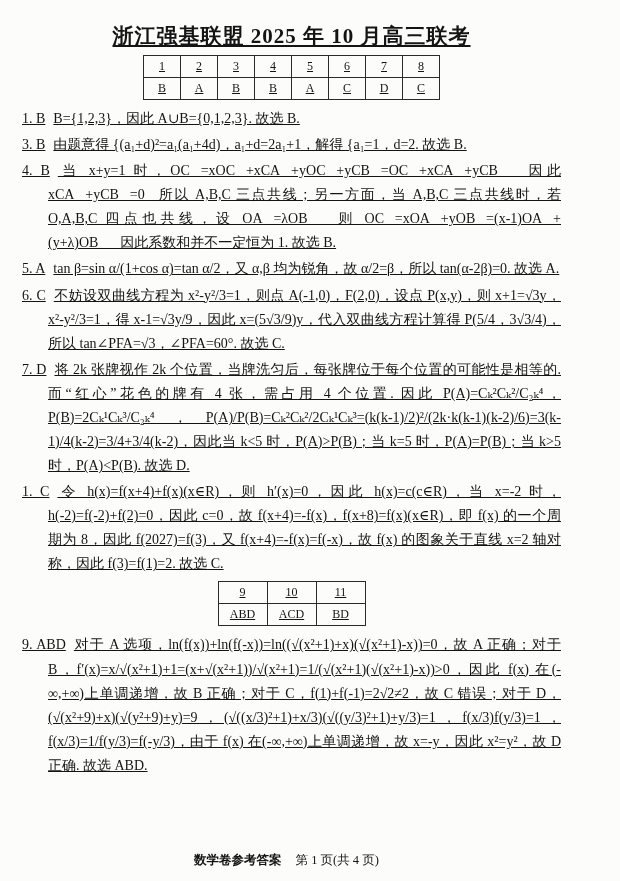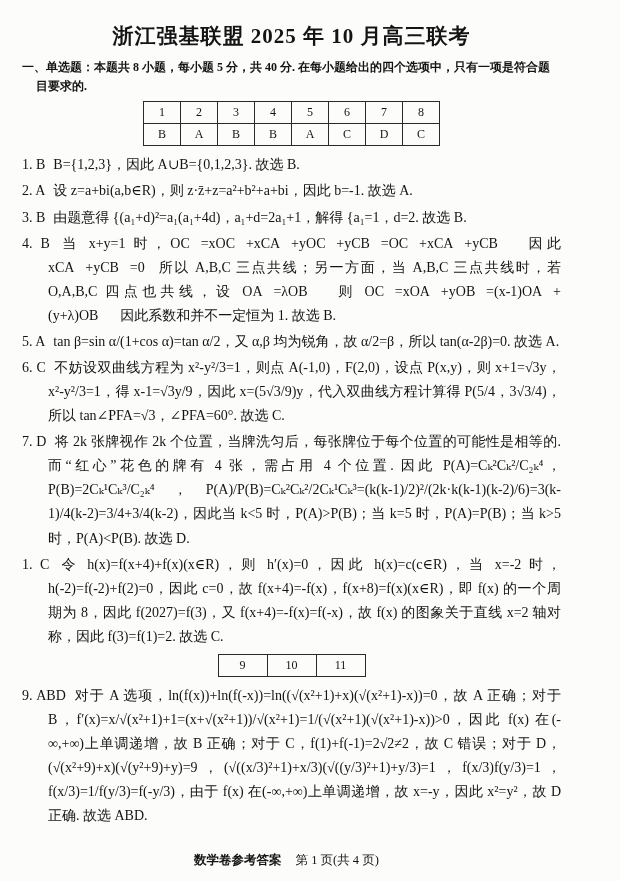--- a/index.html
+++ b/index.html
@@ -8,20 +8,21 @@
     background:#fcfcfb;
     font-family:"Liberation Serif","DejaVu Serif",serif;
     color:#141414;
     overflow:hidden;
   }
   .page{
     position:relative;
     width:573px;height:881px;
     box-sizing:border-box;
     padding:16px 12px 30px 22px;
+    text-decoration:underline;
   }
   .title-main{
     margin:6px 0 2px 0;
     text-align:center;
     font-size:21px;
     font-weight:bold;
     letter-spacing:1px;
   }
   .title-sub{
     margin:2px 0 14px 0;
@@ -72,21 +73,20 @@
   }
   .footer .fright{font-weight:normal;margin-left:14px;}
 </style>
 </head>
 <body>
 
 <div class="page">
 
   <h1 class="title-main">浙江强基联盟 2025 年 10 月高三联考</h1>
 
-  <p class="section-heading">一、单选题：本题共 8 小题，每小题 5 分，共 40 分. 在每小题给出的四个选项中，只有一项是符合题目要求的.</p>
 
   <table class="answers t8">
     <tbody>
       <tr>
         <td>1</td>
         <td>2</td>
         <td>3</td>
         <td>4</td>
         <td>5</td>
         <td>6</td>
@@ -103,23 +103,20 @@
         <td>D</td>
         <td>C</td>
       </tr>
     </tbody>
   </table>
 
   <p class="item">
     <span class="lbl">1. B</span><span>B={1,2,3}，因此 A∪B={0,1,2,3}. 故选 B.</span>
   </p>
   <p class="item">
-    <span class="lbl">2. A</span><span>设 z=a+bi(a,b∈R)，则 z·z̄+z=a²+b²+a+bi，因此 b=-1. 故选 A.</span>
-  </p>
-  <p class="item">
     <span class="lbl">3. B</span><span>由题意得 {(a₁+d)²=a₁(a₁+4d)，a₁+d=2a₁+1，解得 {a₁=1，d=2. 故选 B.</span>
   </p>
   <p class="item">
     <span class="lbl">4. B</span><span>当 x+y=1 时，OC⃗=xOC⃗+xCA⃗+yOC⃗+yCB⃗=OC⃗+xCA⃗+yCB⃗，因此 xCA⃗+yCB⃗=0，所以 A,B,C 三点共线；另一方面，当 A,B,C 三点共线时，若 O,A,B,C 四点也共线，设 OA⃗=λOB⃗，则 OC⃗=xOA⃗+yOB⃗=(x-1)OA⃗+(y+λ)OB⃗，因此系数和并不一定恒为 1. 故选 B.</span>
   </p>
   <p class="item">
     <span class="lbl">5. A</span><span>tan β=sin α/(1+cos α)=tan α/2，又 α,β 均为锐角，故 α/2=β，所以 tan(α-2β)=0. 故选 A.</span>
   </p>
   <p class="item">
     <span class="lbl">6. C</span><span>不妨设双曲线方程为 x²-y²/3=1，则点 A(-1,0)，F(2,0)，设点 P(x,y)，则 x+1=√3y，x²-y²/3=1，得 x-1=√3y/9，因此 x=(5√3/9)y，代入双曲线方程计算得 P(5/4，3√3/4)，所以 tan∠PFA=√3，∠PFA=60°. 故选 C.</span>
@@ -132,20 +129,25 @@
   </p>
 
 
   <table class="answers t3">
     <tbody>
       <tr>
         <td>9</td>
         <td>10</td>
         <td>11</td>
       </tr>
+      <tr>
+        <td>ABD</td>
+        <td>ACD</td>
+        <td>BD</td>
+      </tr>
     </tbody>
   </table>
 
   <p class="item">
     <span class="lbl">9. ABD</span><span>对于 A 选项，ln(f(x))+ln(f(-x))=ln((√(x²+1)+x)(√(x²+1)-x))=0，故 A 正确；对于 B，f′(x)=x/√(x²+1)+1=(x+√(x²+1))/√(x²+1)=1/(√(x²+1)(√(x²+1)-x))&gt;0，因此 f(x) 在(-∞,+∞)上单调递增，故 B 正确；对于 C，f(1)+f(-1)=2√2≠2，故 C 错误；对于 D，(√(x²+9)+x)(√(y²+9)+y)=9，(√((x/3)²+1)+x/3)(√((y/3)²+1)+y/3)=1，f(x/3)f(y/3)=1，f(x/3)=1/f(y/3)=f(-y/3)，由于 f(x) 在(-∞,+∞)上单调递增，故 x=-y，因此 x²=y²，故 D 正确. 故选 ABD.</span>
   </p>
 
   <div class="footer">
     <span>数学卷参考答案</span><span class="fright">第 1 页(共 4 页)</span>
   </div>

